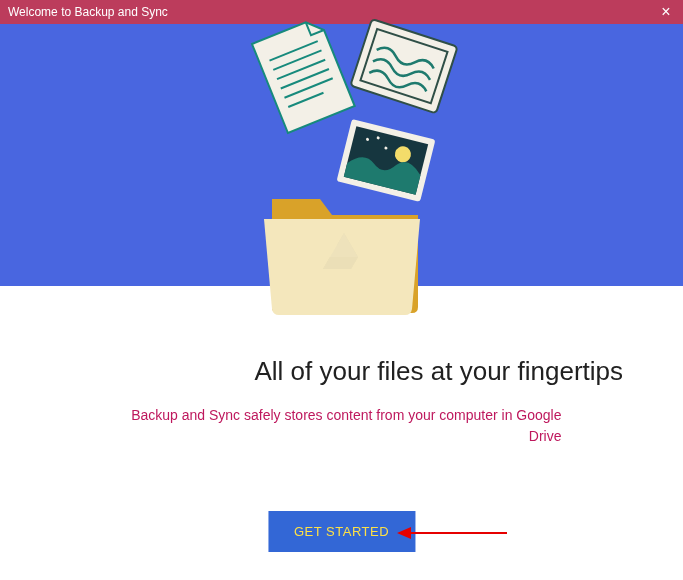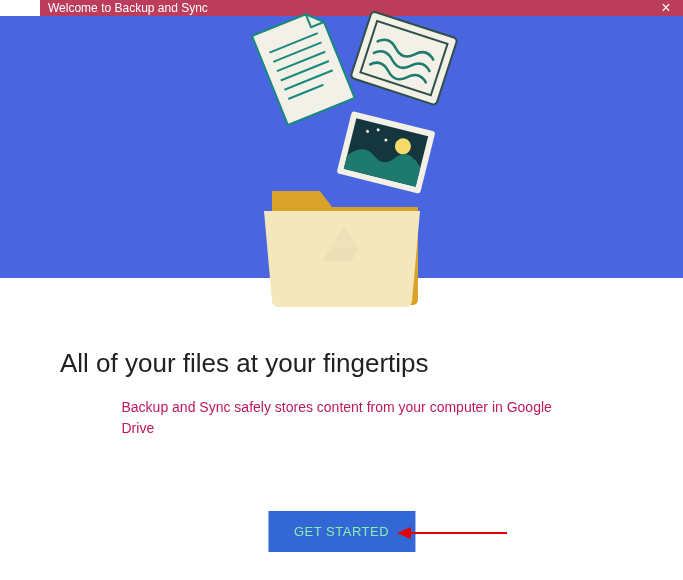--- a/index.html
+++ b/index.html
@@ -6,28 +6,27 @@
     body {
       font-family: Arial, Helvetica, sans-serif;
       width: 683px;
       height: 580px;
       background: #fff;
       overflow: hidden;
       position: relative;
     }
     .titlebar {
       background: #bc3c5c;
-      height: 16px;
+      height: 24px;
       display: flex;
       align-items: center;
       justify-content: space-between;
       padding: 0 8px;
       color: #fff;
       font-size: 12px;
-      margin-left: 40px;
     }
     .titlebar .close {
       width: 18px;
       height: 18px;
       display: flex;
       align-items: center;
       justify-content: center;
       cursor: pointer;
       font-size: 16px;
     }
@@ -37,21 +36,21 @@
       position: relative;
       overflow: visible;
     }
     .hero svg {
       position: absolute;
       left: 50%;
       transform: translateX(-50%);
       top: -5px;
     }
     .content {
-      text-align: left;
+      text-align: right;
       padding: 70px 60px 0;
     }
     .heading {
       font-size: 26px;
       color: #212121;
       font-weight: 400;
       margin-bottom: 18px;
     }
     .subheading {
       font-size: 14px;
@@ -59,21 +58,21 @@
       line-height: 1.5;
       max-width: 440px;
       margin: 0 auto;
     }
     .cta {
       position: absolute;
       left: 50%;
       transform: translateX(-50%);
       bottom: 28px;
       background: #3367d6;
-      color: #86efac;
+      color: #fde047;
       border: none;
       font-size: 13px;
       letter-spacing: 0.5px;
       padding: 13px 26px;
       cursor: pointer;
       text-transform: uppercase;
     }
     .arrow-annotation {
       position: absolute;
       bottom: 38px;

